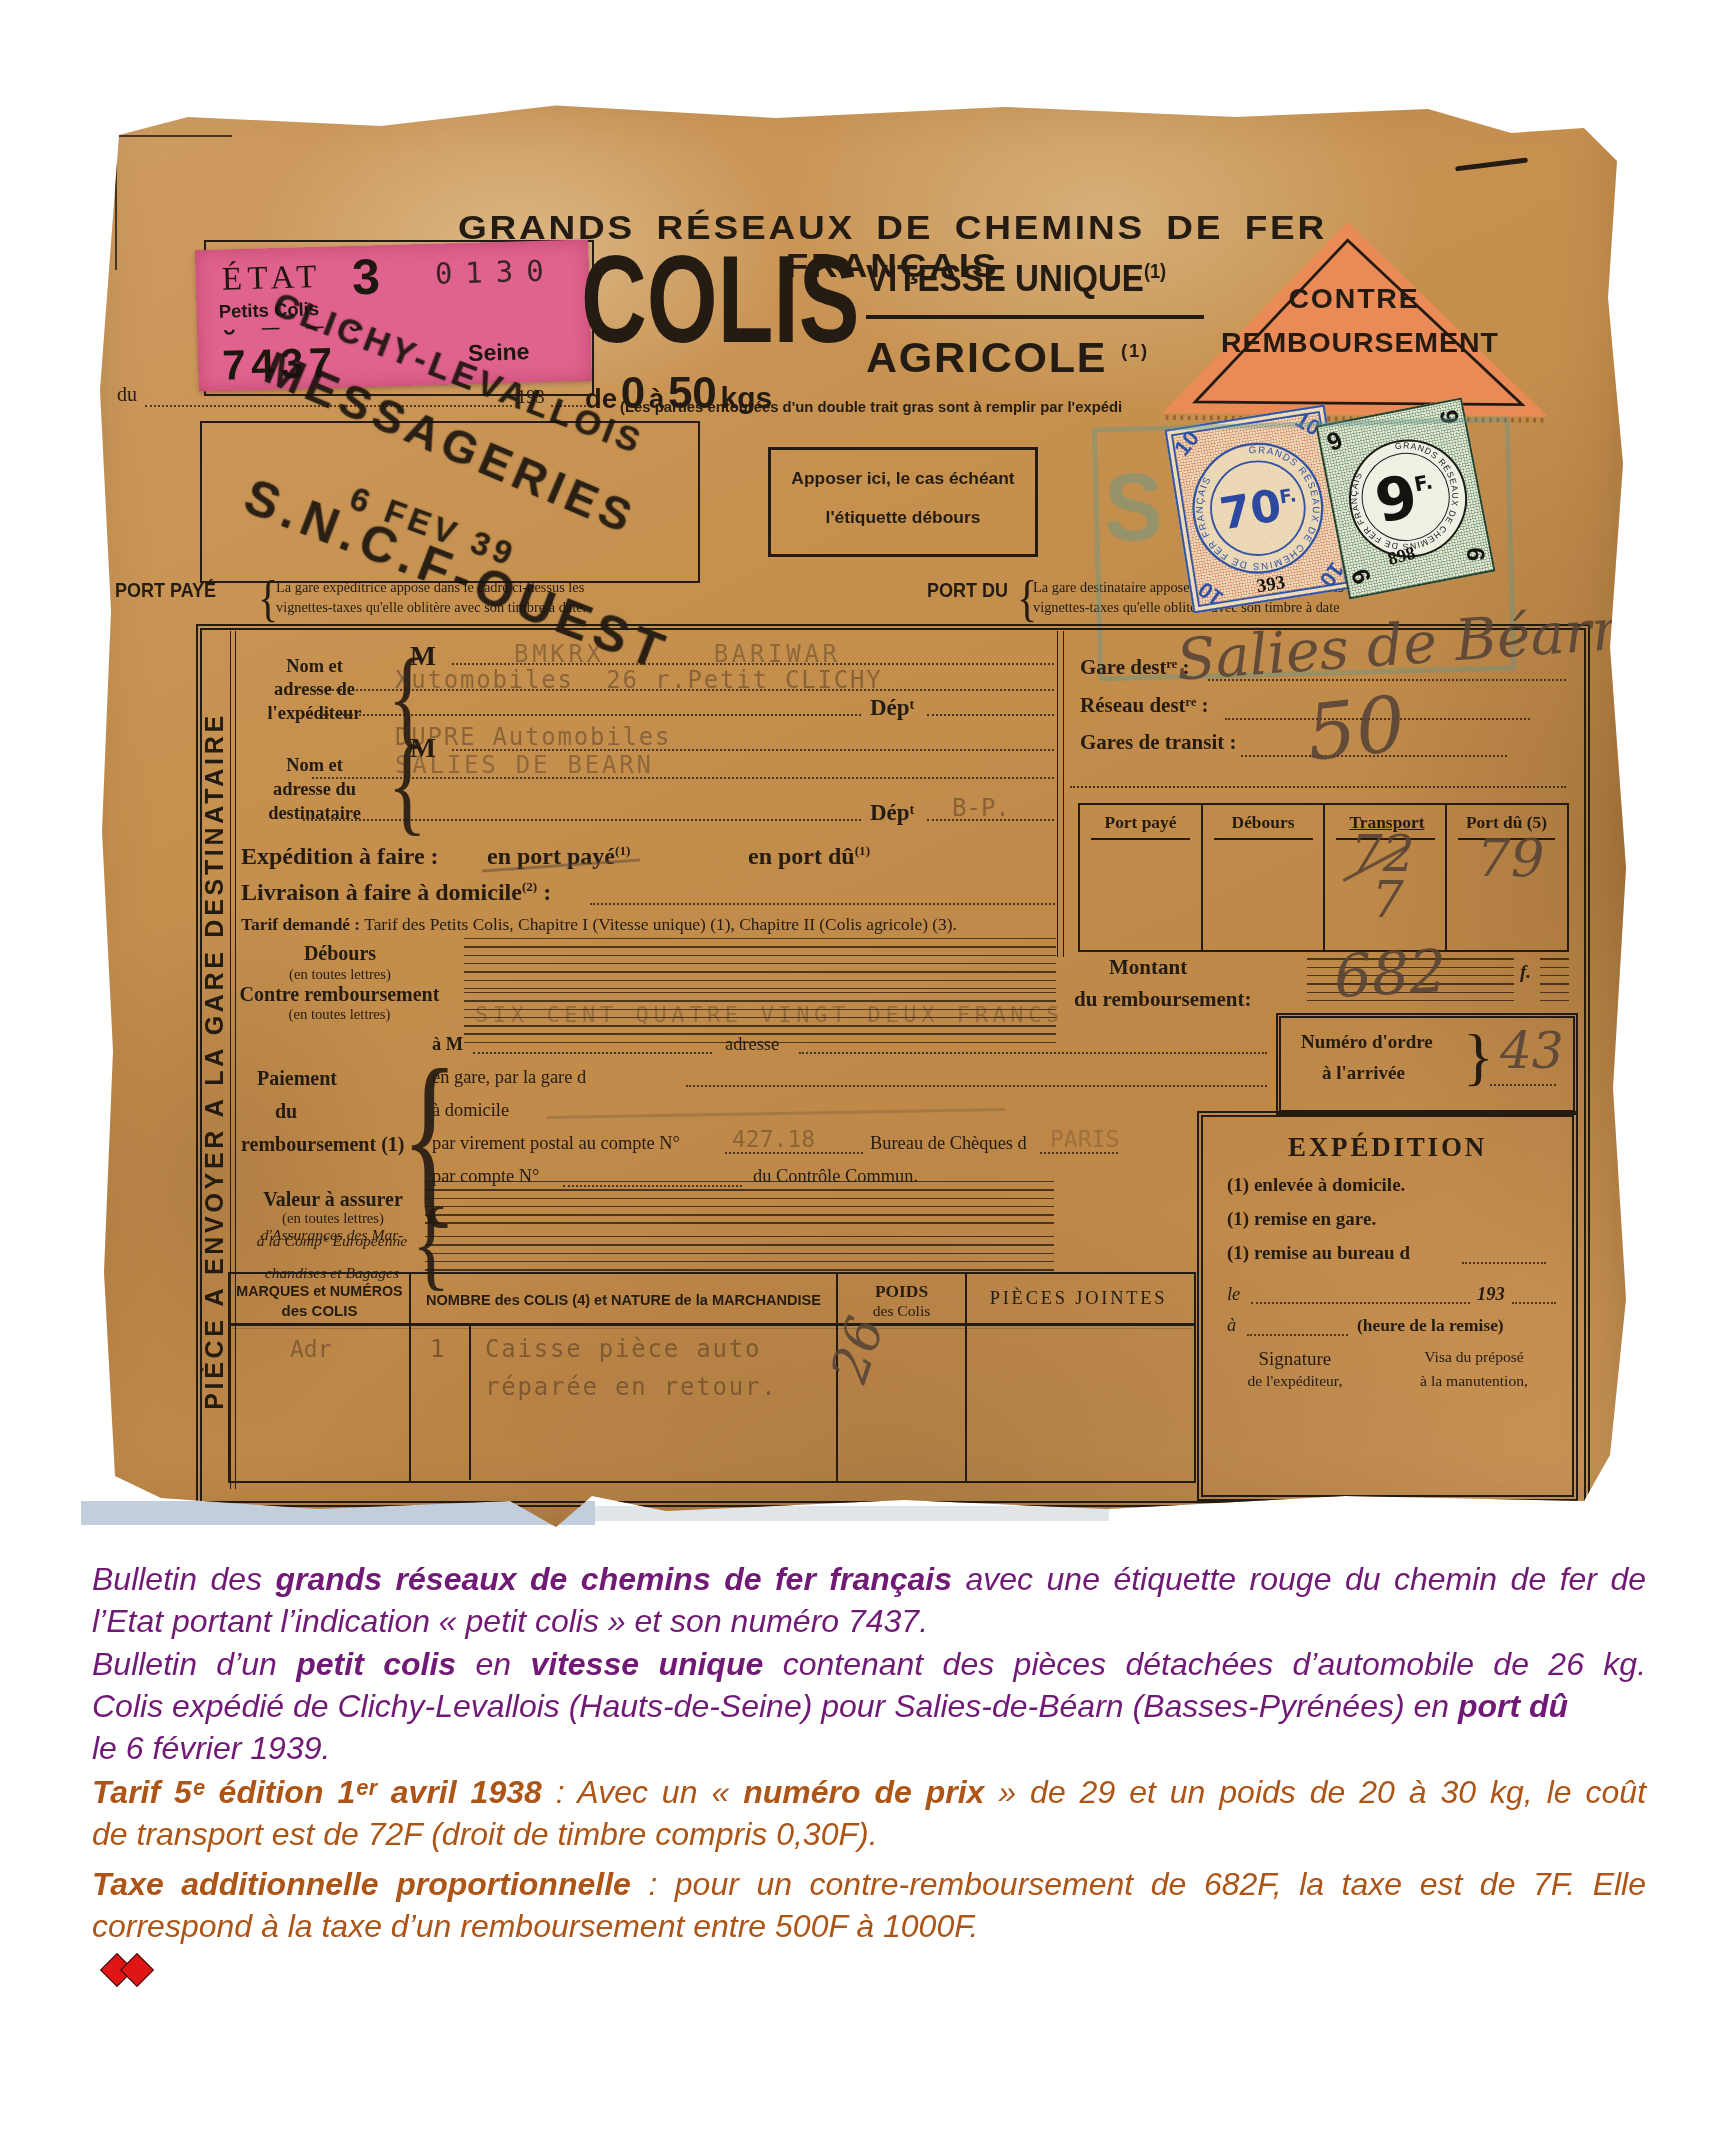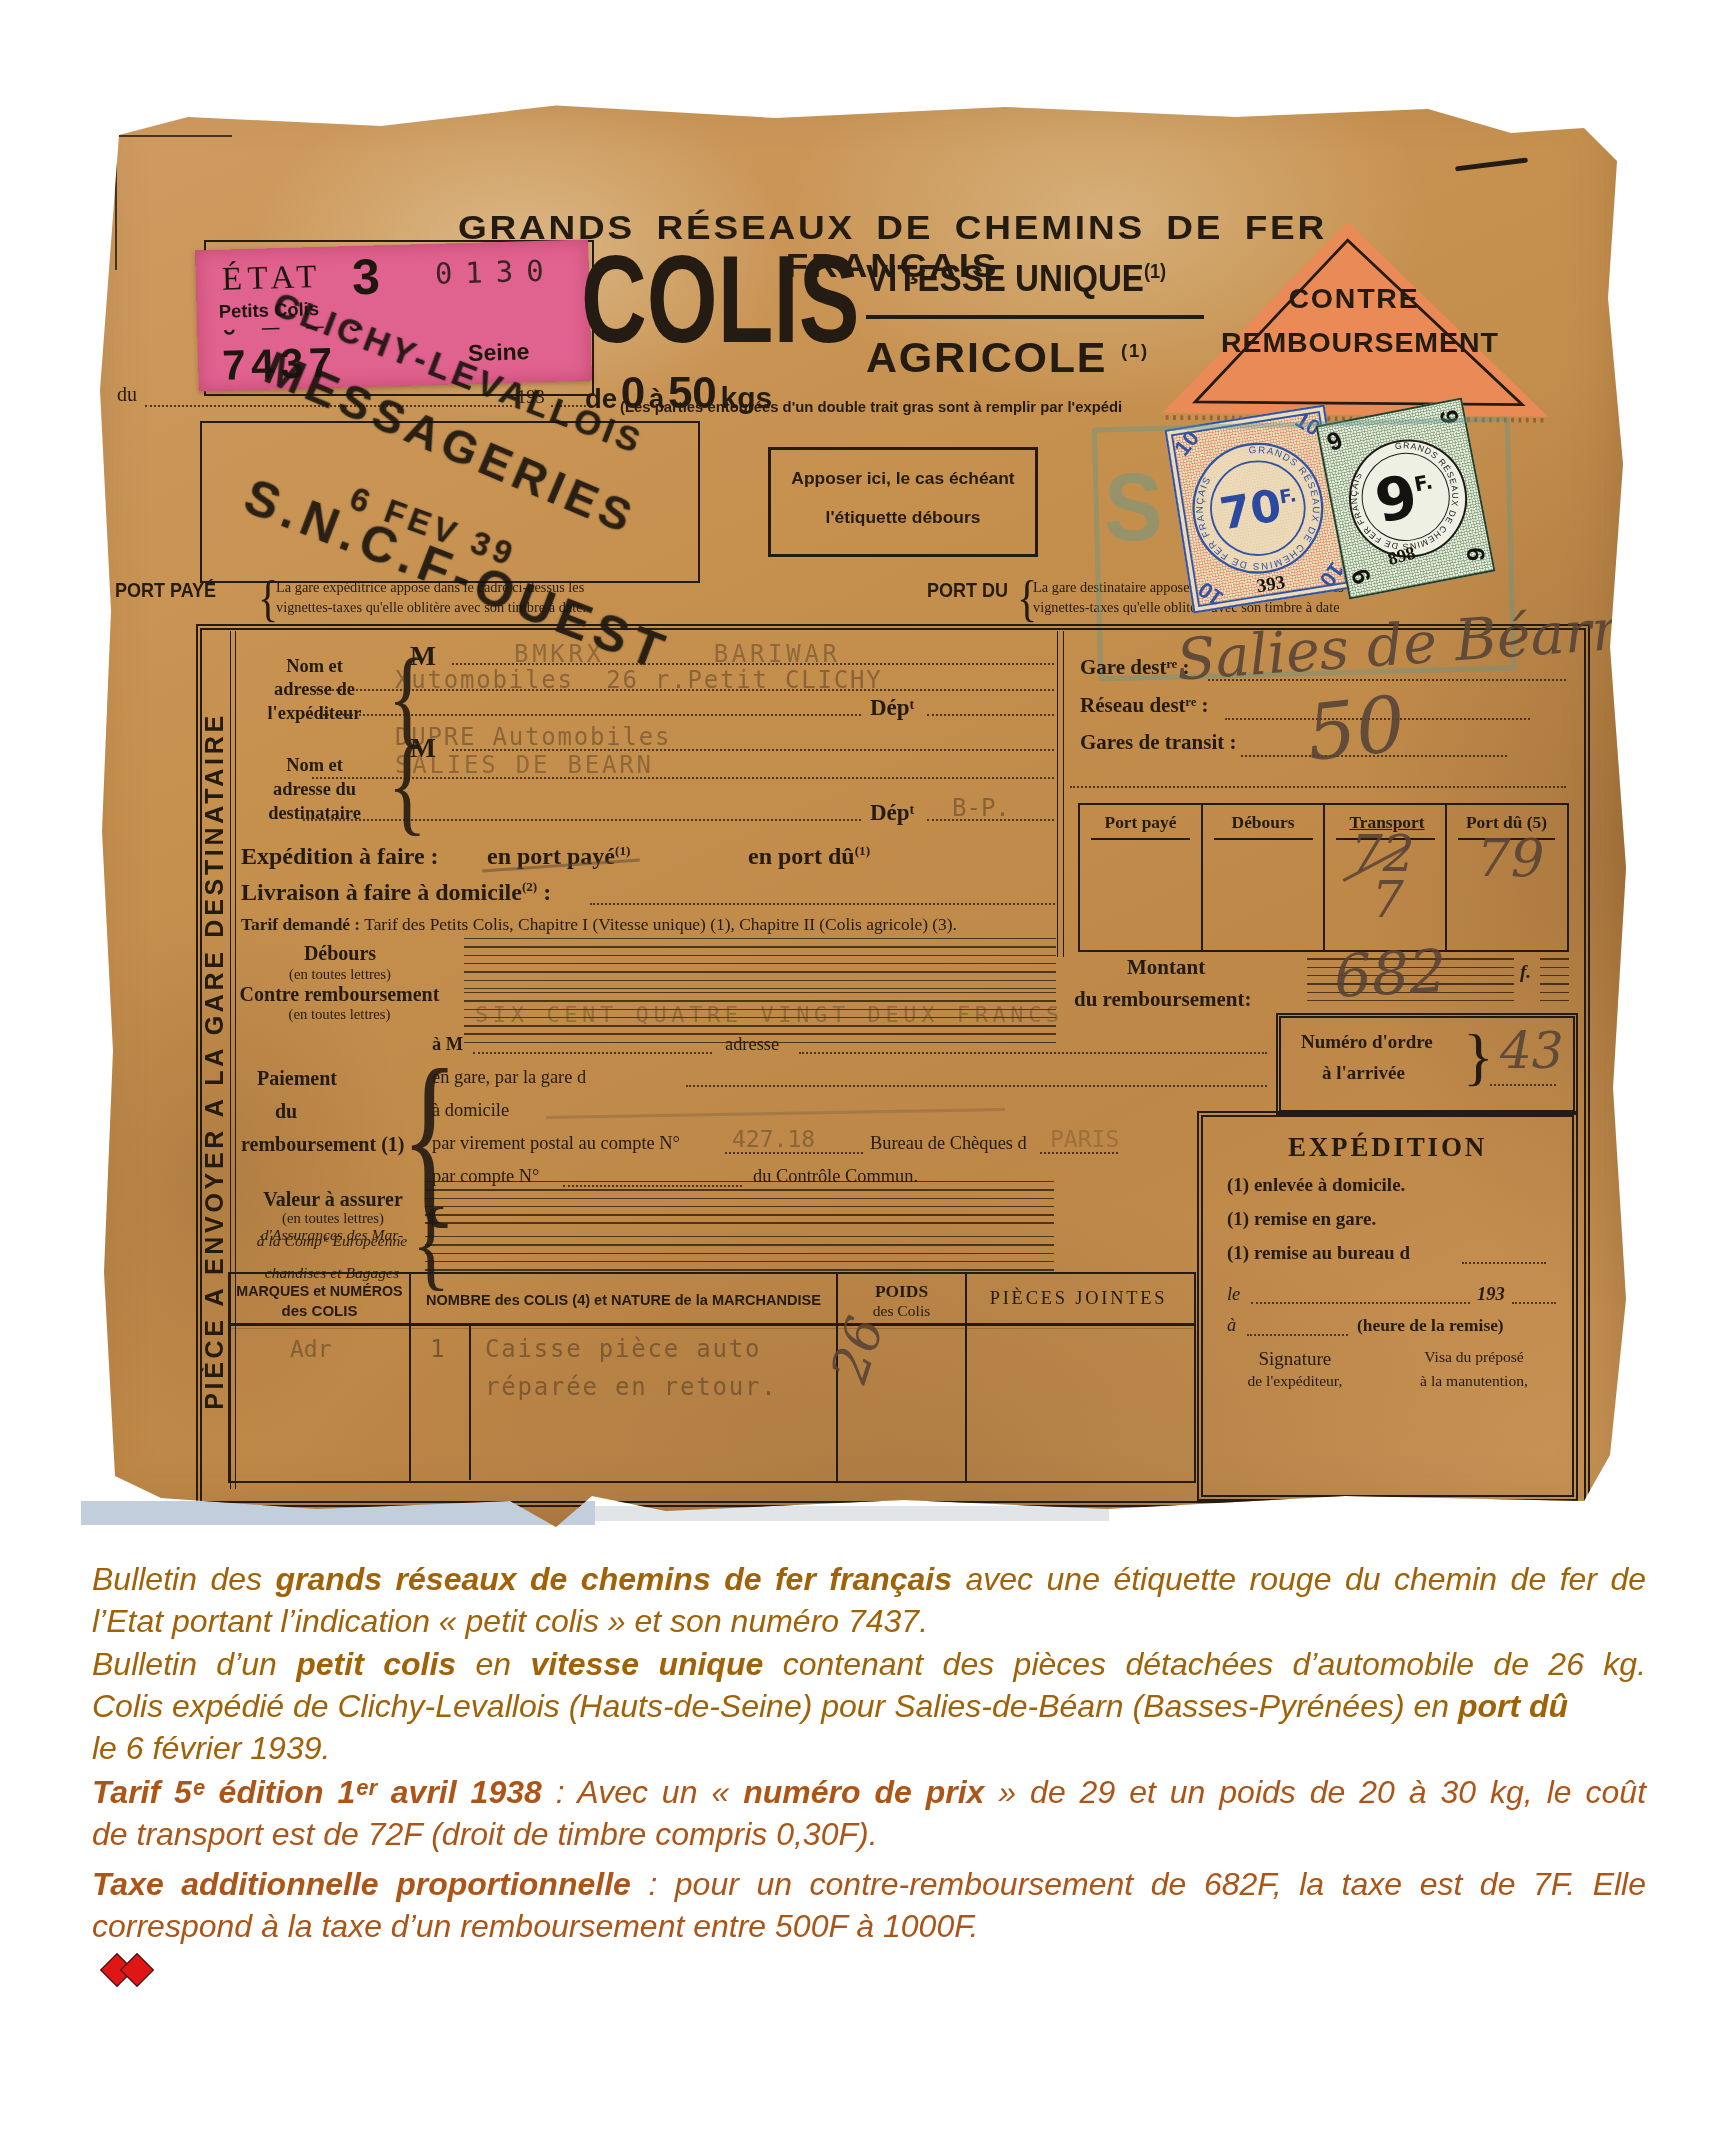--- a/index.html
+++ b/index.html
@@ -29,21 +29,21 @@
   .hw{font-family:"DejaVu Serif",serif;font-style:italic;color:rgba(88,68,54,.9);}
   .pm{font-family:"Liberation Sans",sans-serif;font-weight:700;color:rgba(22,17,12,.8);text-shadow:0 0 1.8px rgba(22,17,12,.45);white-space:nowrap;}
   .dots{height:0;border-bottom:2.3px dotted rgba(45,32,18,.8);}
   .rul{background:repeating-linear-gradient(to bottom, rgba(35,25,15,.75) 0 1.4px, transparent 1.4px 8.3px);}
   .dbox{border:6.4px double #241b12;}
   .sbox{border:2.8px solid #241b12;}
   .ctr{text-align:center;}
   sup{font-size:.55em;}
   .brace{font-family:"Liberation Serif",serif;color:#241b12;font-weight:400;}
   
-  .cap{left:92px;width:1554px;font-family:"Liberation Sans",sans-serif;font-style:italic;font-size:32px;color:#a16207;white-space:nowrap;}
+  .cap{left:92px;width:1554px;font-family:"Liberation Sans",sans-serif;font-style:italic;font-size:32px;color:#701a75;white-space:nowrap;}
   .cap.just{white-space:normal;text-align:justify;text-align-last:justify;}
   .cap.or{color:var(--caption-accent,#ad5517);}
   .cap b{font-weight:700;}
   .diamond{display:inline-block;width:22px;height:22px;background:var(--diamond-red,#e01616);border:1.8px solid #2a0c0c;transform:rotate(45deg);margin-left:13px;vertical-align:-1.8px;}
   .diamond+.diamond{margin-left:-3.7px;}
 </style>
 </head>
 <body>
 
 <div class="abs" id="shadow-strip"></div>
@@ -294,21 +294,21 @@
     <div class="abs" style="left:11px;top:33px;width:99px;height:2.3px;background:#241b12;"></div>
     <div class="abs" style="left:134px;top:33px;width:99px;height:2.3px;background:#241b12;"></div>
     <div class="abs" style="left:256px;top:33px;width:99px;height:2.3px;background:#241b12;"></div>
     <div class="abs" style="left:378px;top:33px;width:97px;height:2.3px;background:#241b12;"></div>
     <span class="abs hw" style="left:271px;top:20px;font-size:50px;">72</span>
     <div class="abs" style="left:259px;top:57px;width:73px;height:3.2px;background:rgba(88,68,54,.85);transform:rotate(-28deg);"></div>
     <span class="abs hw" style="left:292px;top:66px;font-size:50px;">7</span>
     <span class="abs hw" style="left:397px;top:22px;font-size:53px;">79</span>
   </div>
 
-  <span class="abs lb" style="left:1031px;top:877px;font-size:21px;margin-left:18px;">Montant</span>
+  <span class="abs lb" style="left:1031px;top:877px;font-size:21px;">Montant</span>
   <span class="abs lb" style="left:996px;top:909px;font-size:21px;">du remboursement:</span>
   <div class="abs rul" style="left:1229px;top:872px;width:207px;height:55px;"></div>
   <span class="abs hw" style="left:1256px;top:861px;font-size:59px;transform:rotate(-3deg);">682</span>
   <span class="abs li" style="left:1442px;top:883px;font-size:19px;font-weight:700;">f.</span>
   <div class="abs rul" style="left:1462px;top:872px;width:29px;height:55px;"></div>
 
   <div class="abs" style="left:1198px;top:935px;width:292px;height:92px;border:5.5px double #241b12;">
     <span class="abs lb" style="left:20px;top:13px;font-size:19px;">Numéro d'ordre</span>
     <span class="abs lb" style="left:41px;top:44px;font-size:19px;">à l'arrivée</span>
     <span class="abs brace" style="left:182px;top:1.8px;font-size:64px;">}</span>

